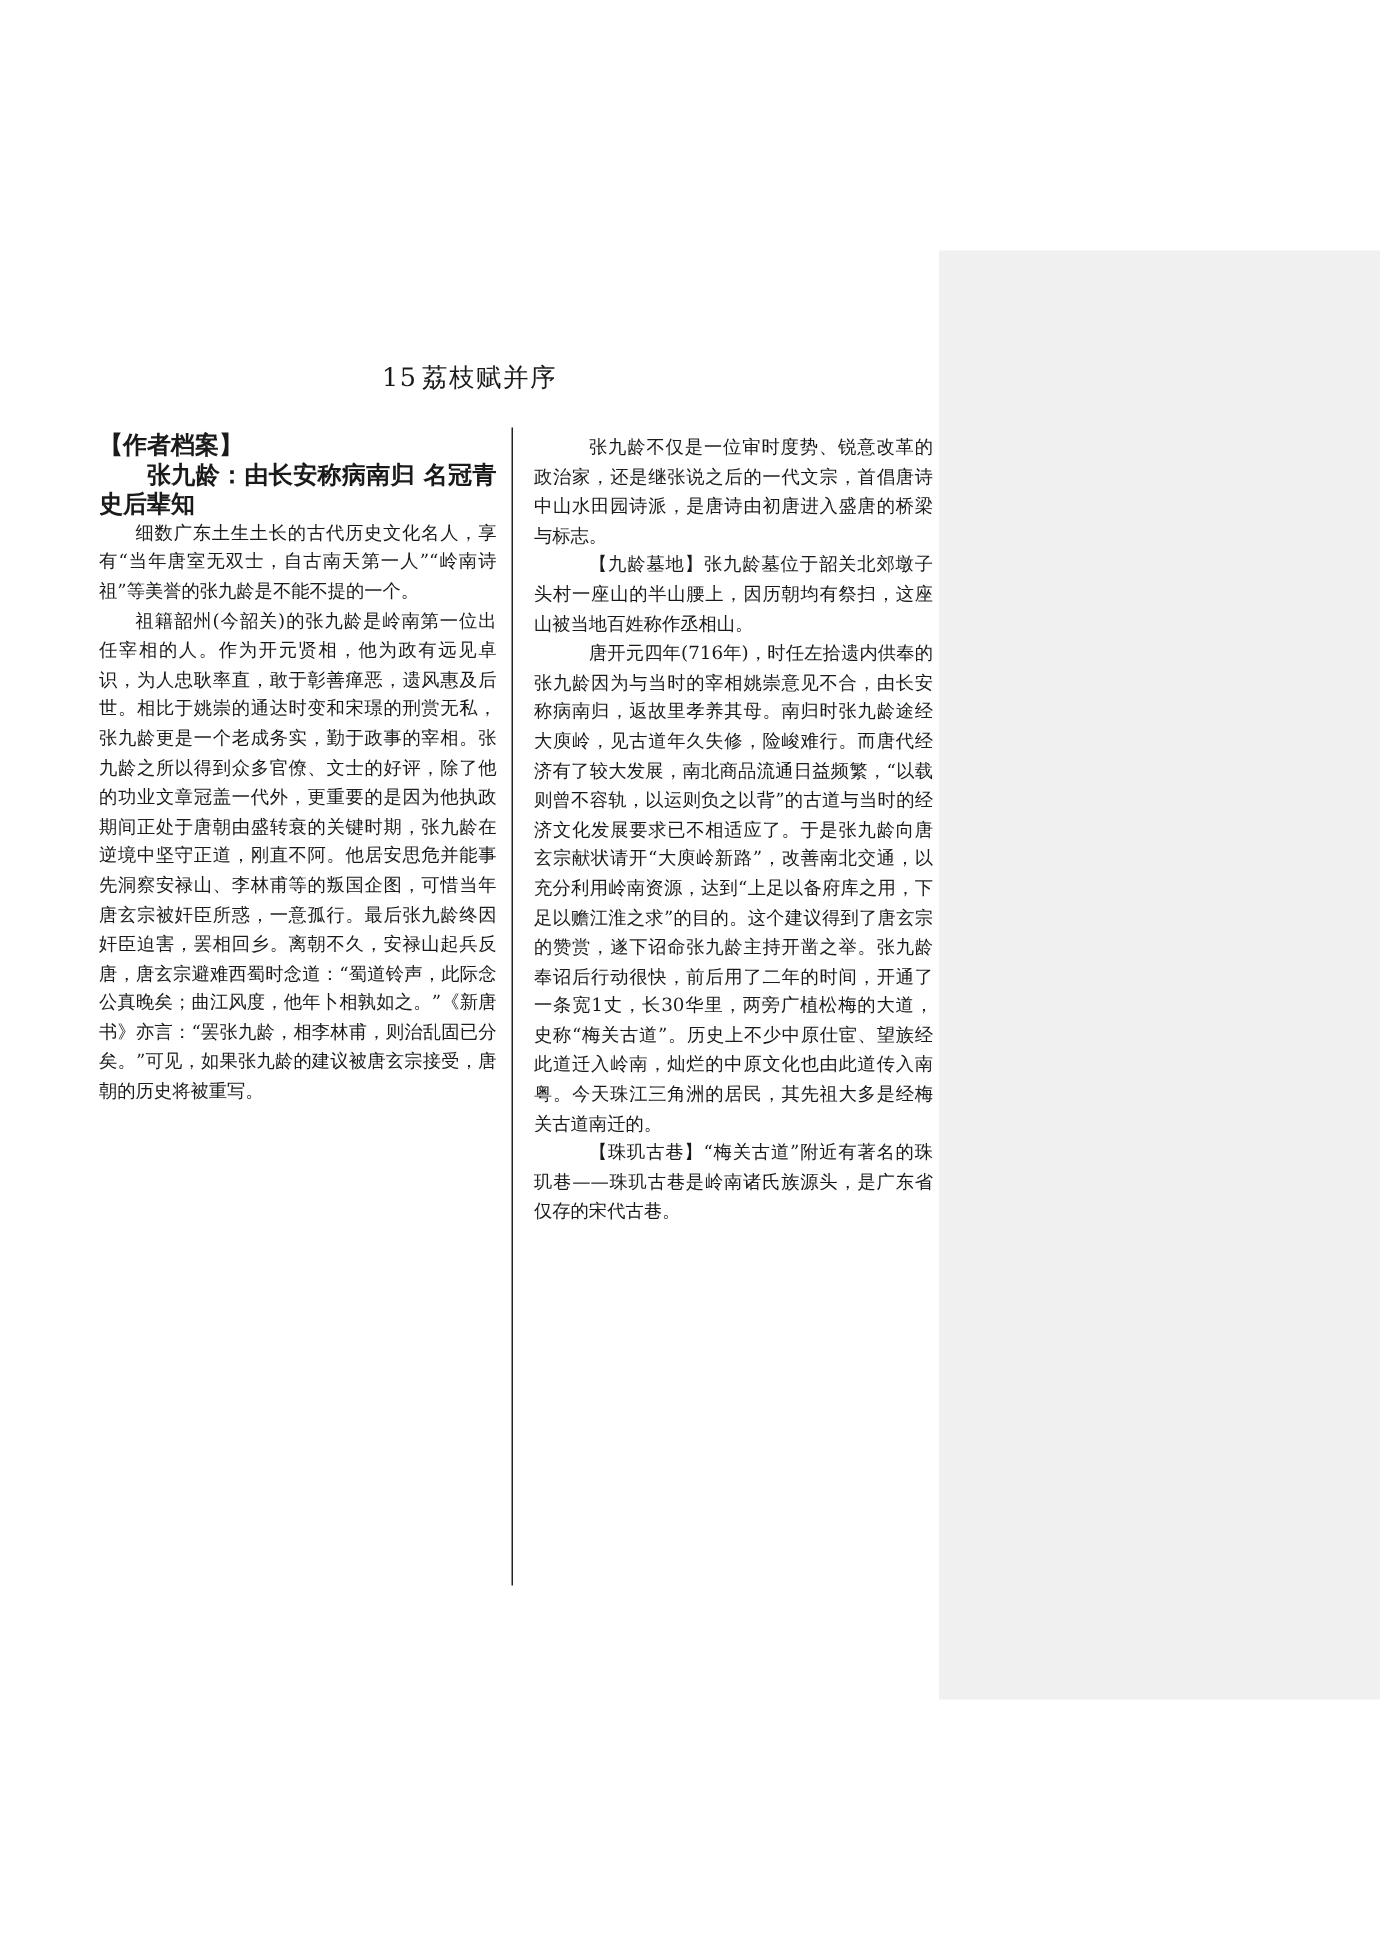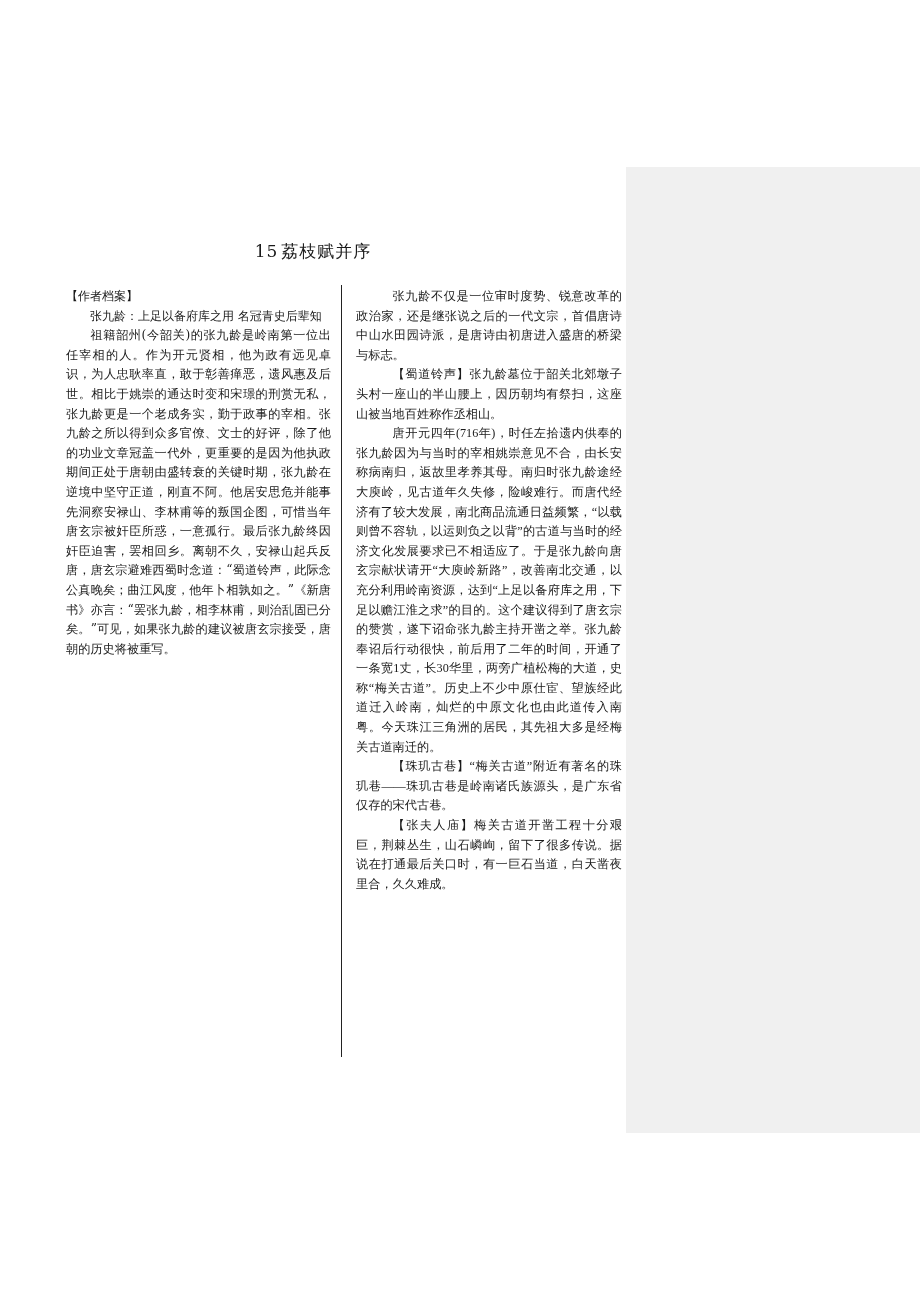--- a/index.html
+++ b/index.html
@@ -12,44 +12,44 @@
   }
   .title {
     position:absolute; left:0; width:626px; top:240px; text-align:center;
     font-size:17px; letter-spacing:1px;
   }
   .title .num { margin-right:3px; }
   .col {
     position:absolute; top:287px; font-size:12.2px; line-height:19.6px; text-align:justify;
   }
   .col.left { left:66px; width:265px; }
-  .col.right { left:356px; width:266px;font-family:Liberation Serif, serif; }
+  .col.right { left:356px; width:266px; }
   .divider { position:absolute; left:341px; top:285px; width:1px; height:772px; background:#222; }
   p { margin:0; }
   .indent { text-indent:2em; }
   .indent3 { text-indent:3em; }
-  .bold { font-family:"DejaVu Sans","Liberation Sans",sans-serif; font-weight:normal; font-size:12px; }
+  .bold { font-family:"DejaVu Sans","Liberation Sans",sans-serif; font-weight:bold; font-size:16px; }
   .subtitle { text-indent:2em; }
 </style>
 </head>
 <body>
 
 <div class="comment-pane"></div>
 
 <div class="title">
   <span class="num">15</span><span>荔枝赋并序</span>
 </div>
 
 <div class="divider"></div>
 
 <div class="col left">
   <p class="bold">【作者档案】</p>
-  <p class="bold subtitle">张九龄：上足以备府库之用 名冠青史后辈知</p>
+  <p class="bold subtitle">张九龄：由长安称病南归 名冠青史后辈知</p>
+  <p class="indent">细数广东土生土长的古代历史文化名人，享有“当年唐室无双士，自古南天第一人”“岭南诗祖”等美誉的张九龄是不能不提的一个。</p>
   <p class="indent">祖籍韶州(今韶关)的张九龄是岭南第一位出任宰相的人。作为开元贤相，他为政有远见卓识，为人忠耿率直，敢于彰善瘅恶，遗风惠及后世。相比于姚崇的通达时变和宋璟的刑赏无私，张九龄更是一个老成务实，勤于政事的宰相。张九龄之所以得到众多官僚、文士的好评，除了他的功业文章冠盖一代外，更重要的是因为他执政期间正处于唐朝由盛转衰的关键时期，张九龄在逆境中坚守正道，刚直不阿。他居安思危并能事先洞察安禄山、李林甫等的叛国企图，可惜当年唐玄宗被奸臣所惑，一意孤行。最后张九龄终因奸臣迫害，罢相回乡。离朝不久，安禄山起兵反唐，唐玄宗避难西蜀时念道：“蜀道铃声，此际念公真晚矣；曲江风度，他年卜相孰如之。”《新唐书》亦言：“罢张九龄，相李林甫，则治乱固已分矣。”可见，如果张九龄的建议被唐玄宗接受，唐朝的历史将被重写。</p>
 </div>
 
 <div class="col right">
   <p class="indent3"><span class="bold"></span><span>张九龄不仅是一位审时度势、锐意改革的政治家，还是继张说之后的一代文宗，首倡唐诗中山水田园诗派，是唐诗由初唐进入盛唐的桥梁与标志。</span></p>
-  <p class="indent3"><span>【蜀道铃声】</span><span>张九龄墓位于韶关北郊墩子头村一座山的半山腰上，因历朝均有祭扫，这座山被当地百姓称作丞相山。</span></p>
+  <p class="indent3"><span>【九龄墓地】</span><span>张九龄墓位于韶关北郊墩子头村一座山的半山腰上，因历朝均有祭扫，这座山被当地百姓称作丞相山。</span></p>
   <p class="indent3"><span></span><span>唐开元四年(716年)，时任左拾遗内供奉的张九龄因为与当时的宰相姚崇意见不合，由长安称病南归，返故里孝养其母。南归时张九龄途经大庾岭，见古道年久失修，险峻难行。而唐代经济有了较大发展，南北商品流通日益频繁，“以载则曾不容轨，以运则负之以背”的古道与当时的经济文化发展要求已不相适应了。于是张九龄向唐玄宗献状请开“大庾岭新路”，改善南北交通，以充分利用岭南资源，达到“上足以备府库之用，下足以赡江淮之求”的目的。这个建议得到了唐玄宗的赞赏，遂下诏命张九龄主持开凿之举。张九龄奉诏后行动很快，前后用了二年的时间，开通了一条宽1丈，长30华里，两旁广植松梅的大道，史称“梅关古道”。历史上不少中原仕宦、望族经此道迁入岭南，灿烂的中原文化也由此道传入南粤。今天珠江三角洲的居民，其先祖大多是经梅关古道南迁的。</span></p>
   <p class="indent3"><span>【珠玑古巷】</span><span>“梅关古道”附近有著名的珠玑巷——珠玑古巷是岭南诸氏族源头，是广东省仅存的宋代古巷。</span></p>
-  <p class="indent3"><span>【张夫人庙】</span><span>梅关古道开凿工程十分艰巨，荆棘丛生，山石嶙峋，留下了很多传说。据说在打通最后关口时，有一巨石当道，白天凿夜里合，久久难成。</span></p>
 </div>
 
 </body></html>

